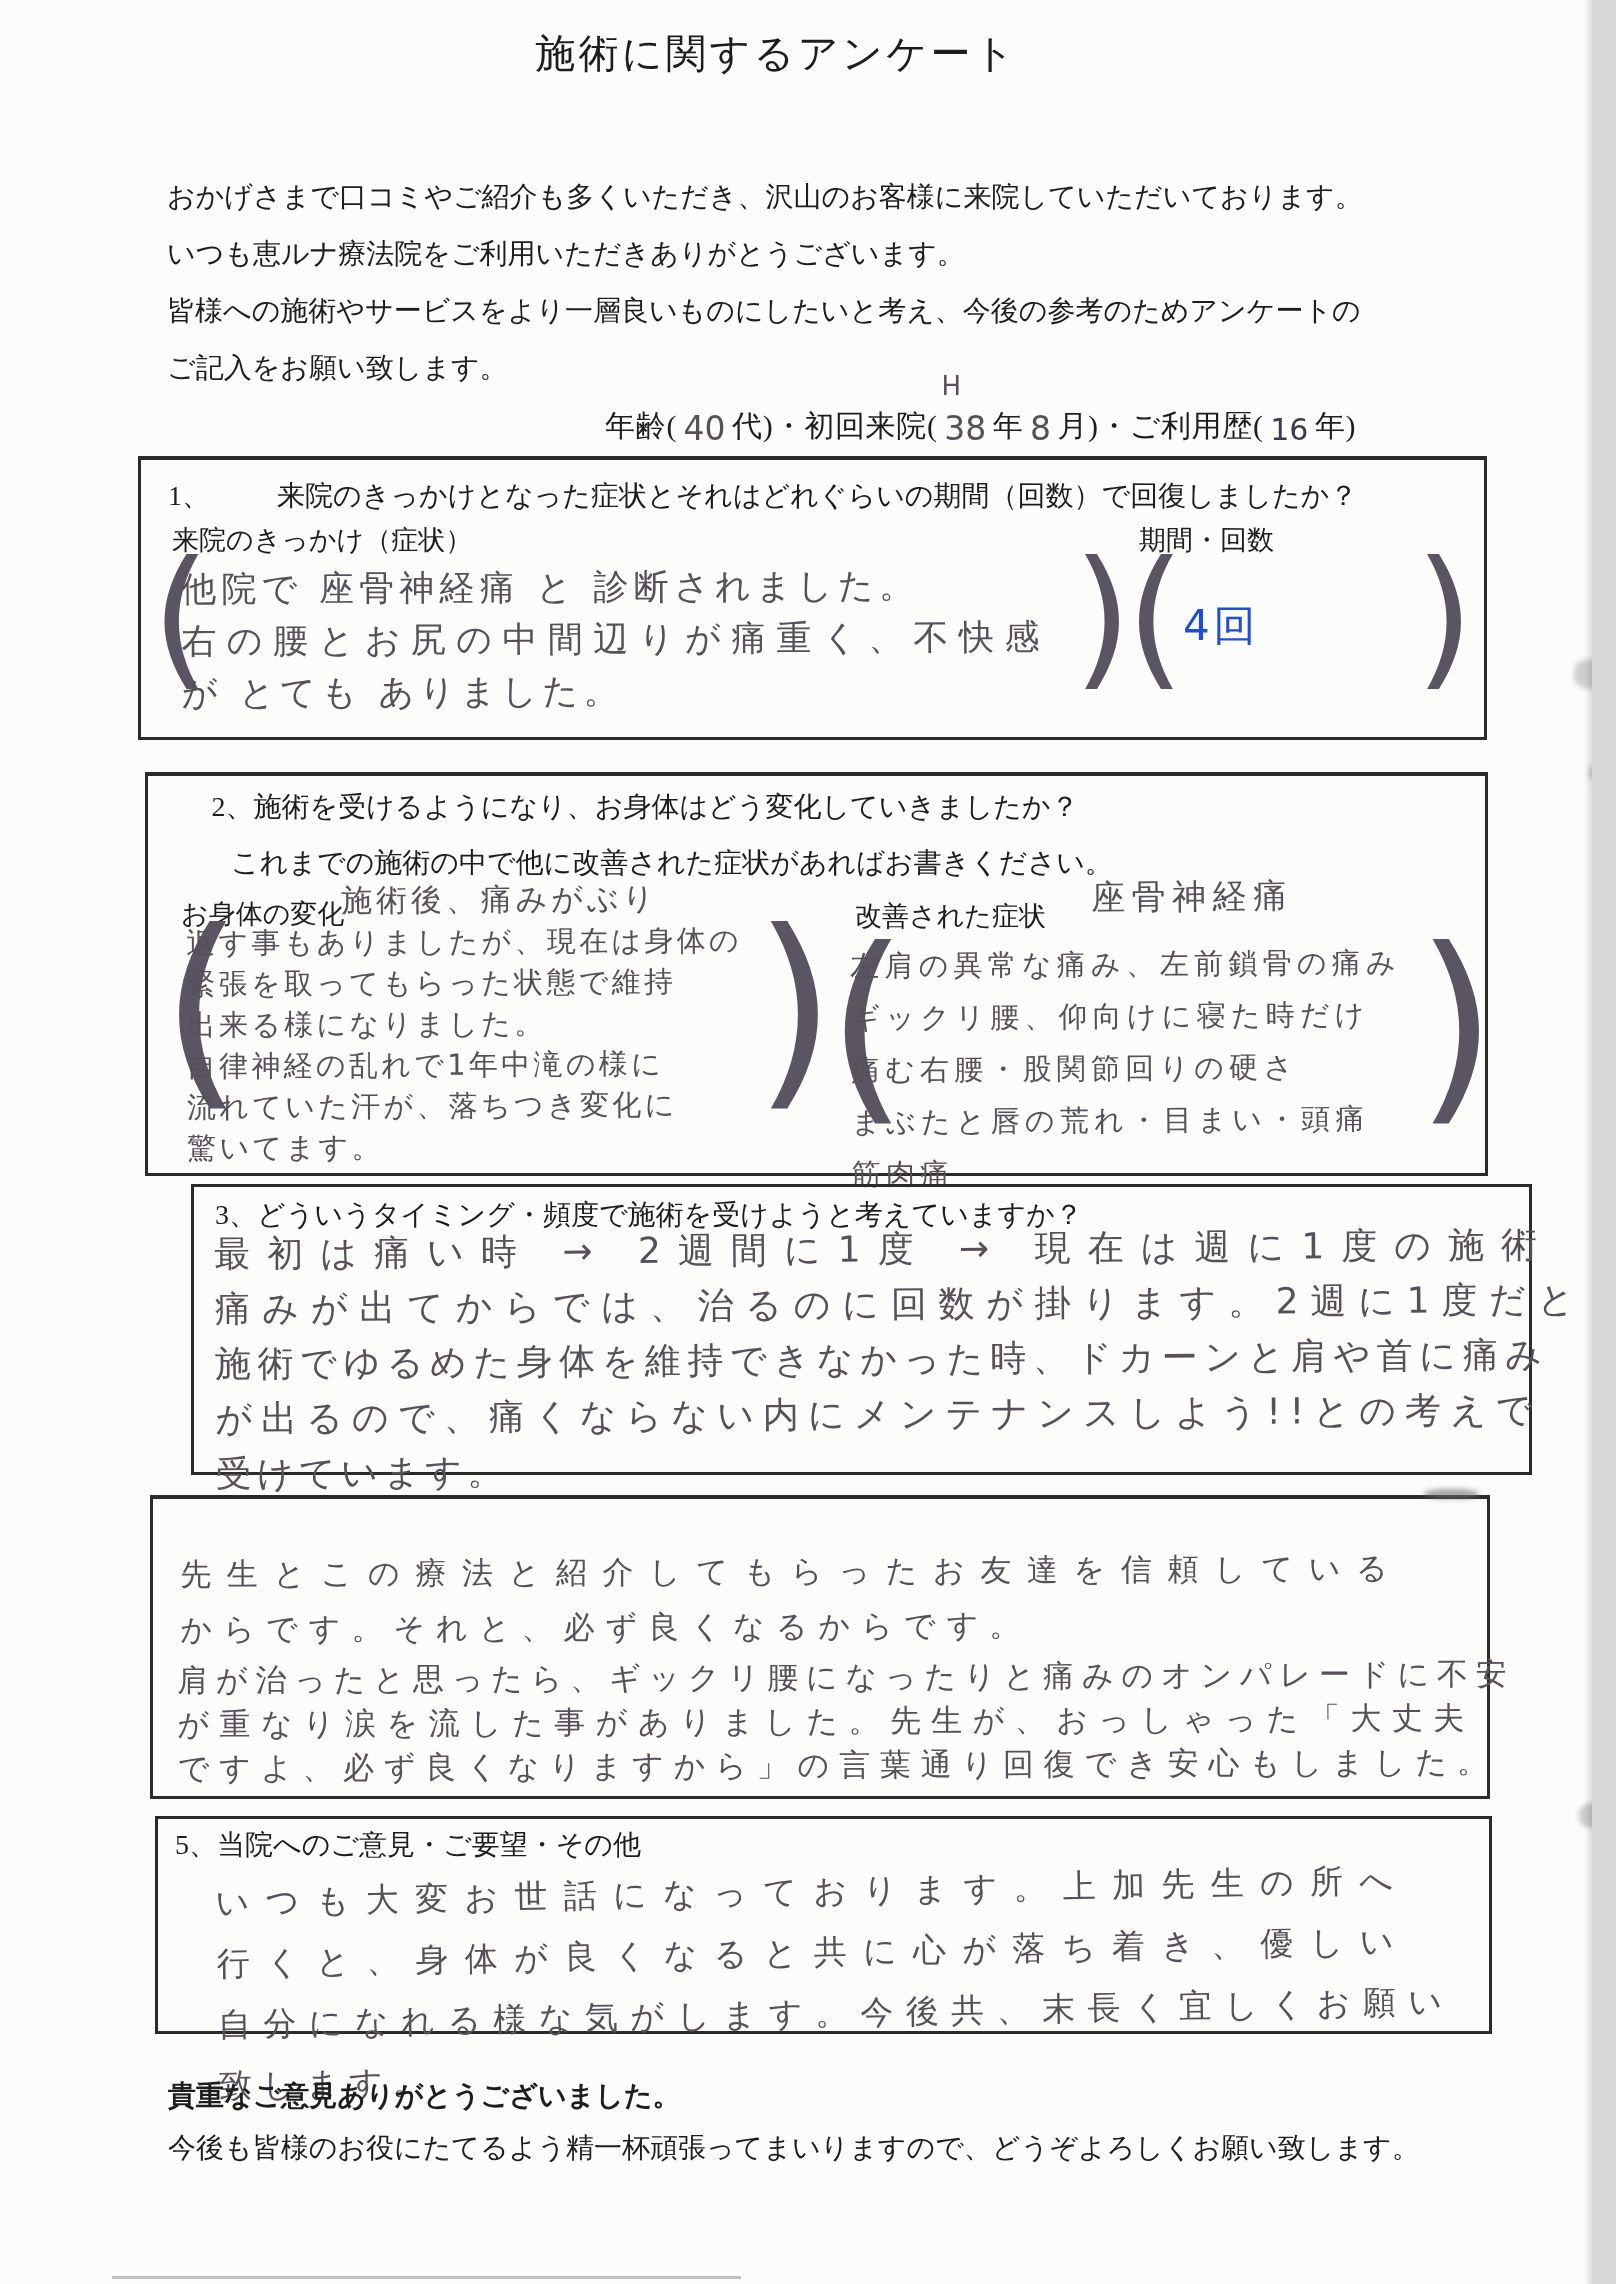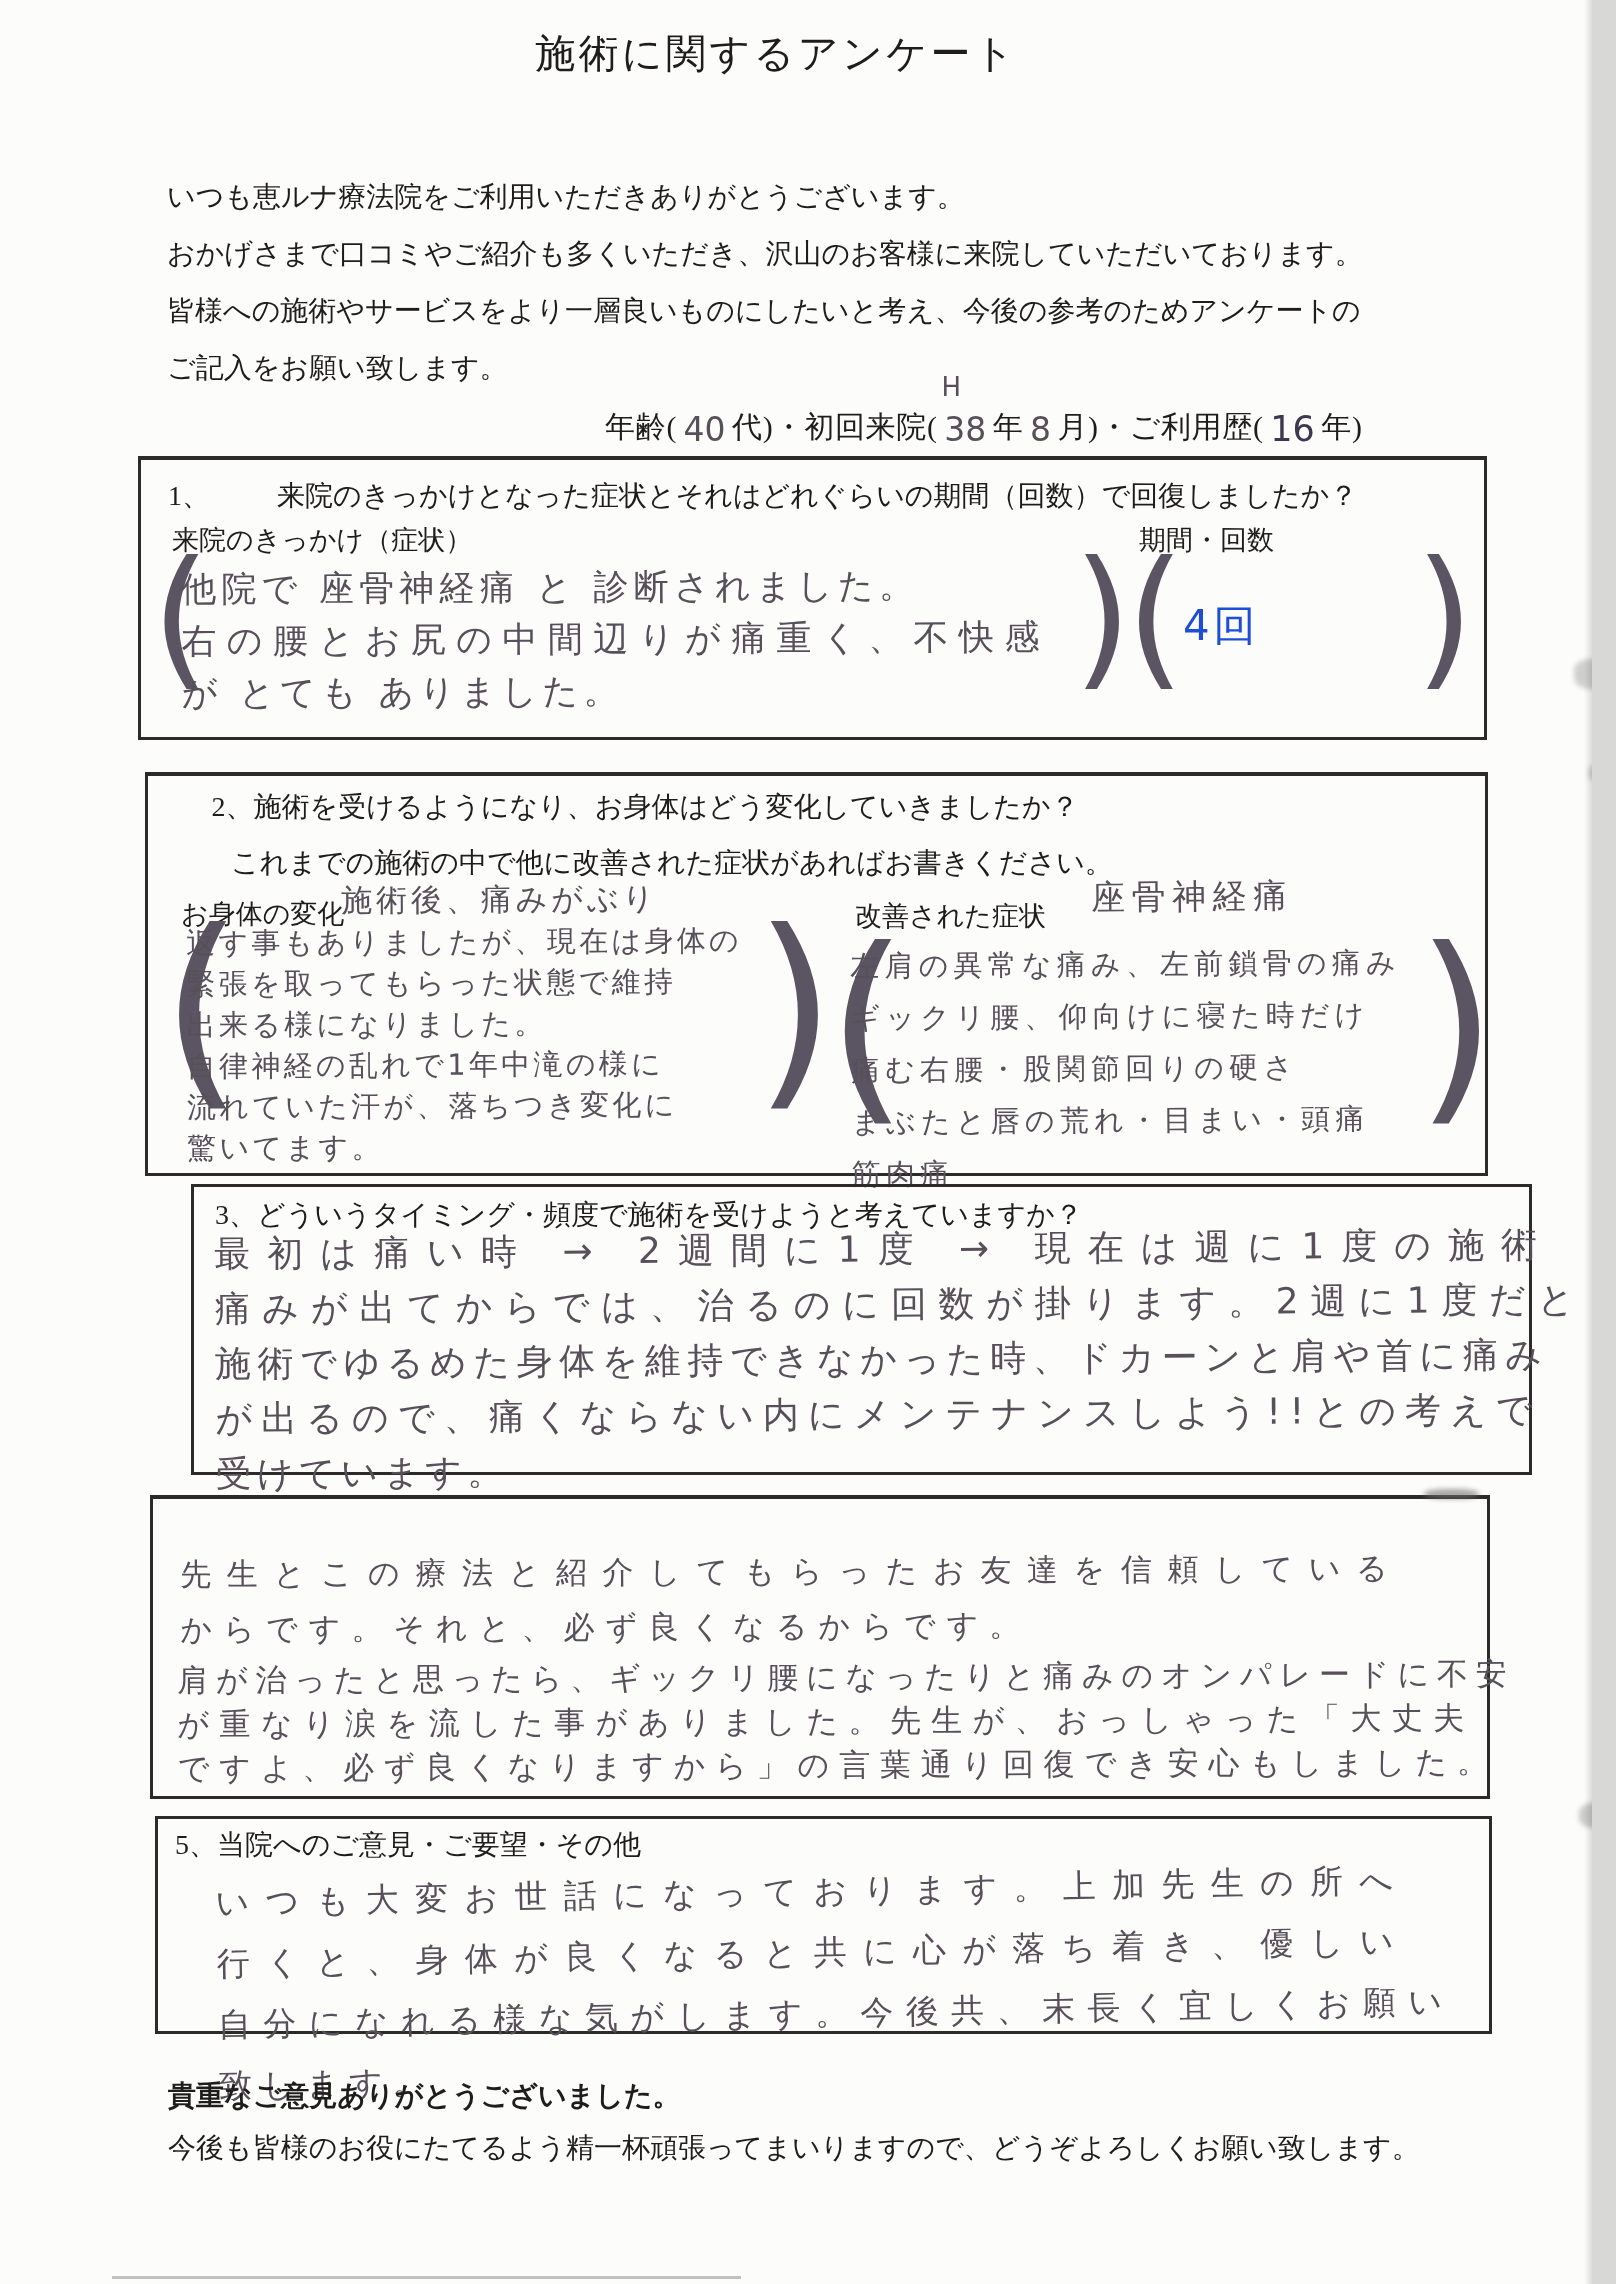--- a/index.html
+++ b/index.html
@@ -16,21 +16,21 @@
     position:absolute;top:26px;left:50%;
     transform:translateX(-54%);
     font-size:40px;font-weight:500;letter-spacing:3.3px;
     margin:0;white-space:nowrap;
   }
   .intro{position:absolute;left:167px;top:168px;font-size:28px;line-height:57px;white-space:nowrap;}
   .profile{position:absolute;left:605px;top:405px;font-size:30px;white-space:nowrap;}
   .profile .printed{letter-spacing:0.7px;}
   .hw{font-family:"DejaVu Sans",sans-serif;color:#57505a;}
   .profile .hw{font-size:33px;margin:0 6.5px;position:relative;top:3.9px;}
-  .profile .hw.dark{color:#3e3750;font-size:35px;}
+  .profile .hw.dark{color:#3e3750;font-size:30px;}
   .era-wrap{position:relative;display:inline-block;}
   .era-wrap .era{position:absolute;left:3.9px;top:-34px;font-size:26px;margin:0;}
   
   .box{position:absolute;border:3.3px solid #2d2b29;background:transparent;}
   .box1{left:138px;top:456px;width:1343px;height:277px;border-top-width:4.6px;}
   .box2{left:145px;top:772px;width:1337px;height:397px;border-top-width:4.6px;}
   .box3{left:147px;top:1184px;width:1335px;height:285px;margin-left:44px;}
   .box4{left:150px;top:1495px;width:1334px;height:297px;border-top-width:4.6px;}
   .box5{left:155px;top:1816px;width:1331px;height:212px;}
   .qhead{position:absolute;font-size:28px;white-space:nowrap;font-weight:500;}
@@ -86,22 +86,22 @@
   .edge-right{position:absolute;right:0;top:0;width:7.8px;height:100%;background:linear-gradient(to right,rgba(0,0,0,0),rgba(0,0,0,.12));}
 </style>
 </head>
 <body>
 
 <div class="page">
 
   <h1 class="title">施術に関するアンケート</h1>
 
   <div class="intro">
+    <div>おかげさまで口コミやご紹介も多くいただき、沢山のお客様に来院していただいております。</div>
     <div>いつも恵ルナ療法院をご利用いただきありがとうございます。</div>
-    <div>おかげさまで口コミやご紹介も多くいただき、沢山のお客様に来院していただいております。</div>
     <div>皆様への施術やサービスをより一層良いものにしたいと考え、今後の参考のためアンケートの</div>
     <div>ご記入をお願い致します。</div>
   </div>
 
   <div class="profile">
     <span class="printed">年齢(</span><span class="hw">40</span><span class="printed">代)・初回来院(</span><span class="era-wrap"><span class="hw era">H</span><span class="hw">38</span></span><span class="printed">年</span><span class="hw">8</span><span class="printed">月)・ご利用歴(</span><span class="hw dark">16</span><span class="printed">年)</span>
   </div>
 
   <section class="box box1">
     <div class="qhead" style="left:27px;top:17px;">

